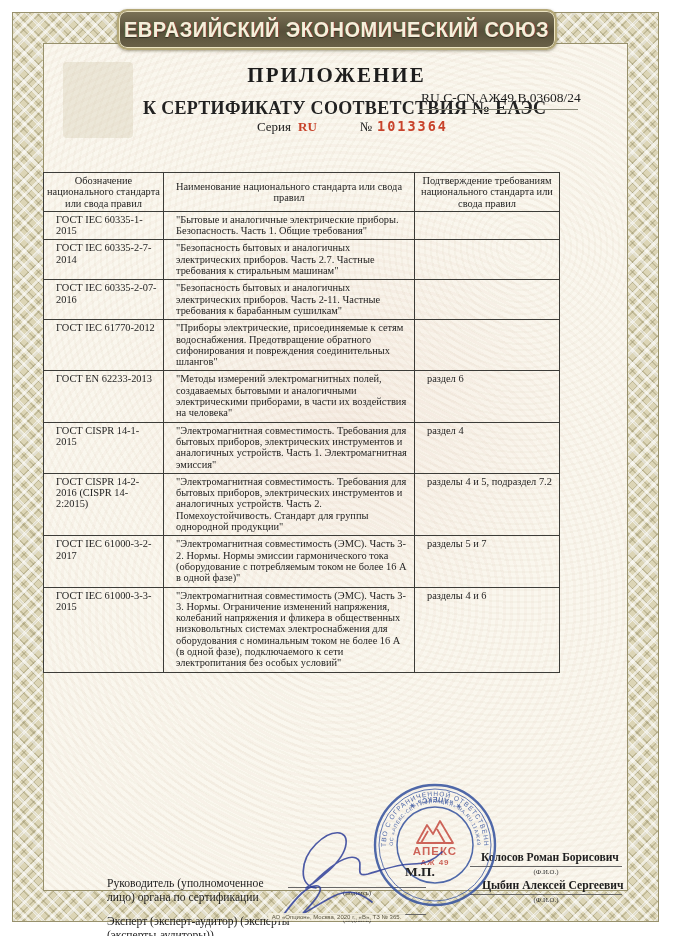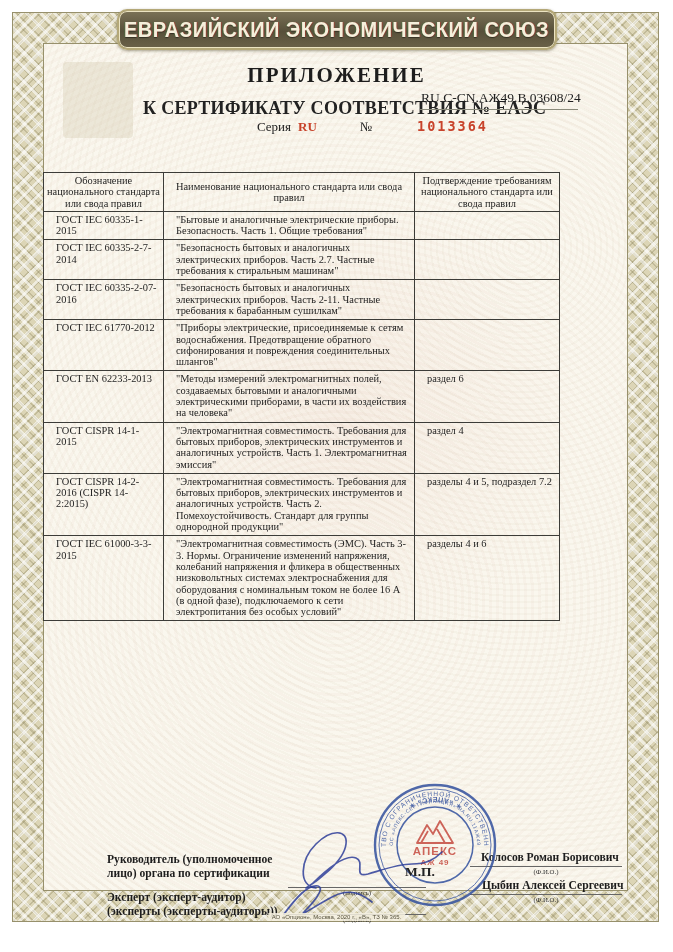--- a/index.html
+++ b/index.html
@@ -33,31 +33,31 @@
   
   .title{position:absolute;left:0;right:0;top:63px;text-align:center;font-size:21px;font-weight:bold;
          letter-spacing:2px;color:#1d1d1d;}
   .cert-prefix{position:absolute;left:143px;top:98px;font-size:18px;font-weight:bold;letter-spacing:.3px;}
   .cert-number{position:absolute;left:421px;top:90px;font-size:13.5px;color:#1d1d1d;white-space:nowrap;}
   .cert-underline{position:absolute;left:420px;top:109px;width:158px;height:1px;background:#8a8a7a;}
   .series-label{position:absolute;left:257px;top:119px;font-size:13px;}
   .series-value{position:absolute;left:298px;top:119px;font-size:13px;font-weight:bold;color:#c8432b;}
   .num-sign{position:absolute;left:360px;top:119px;font-size:13px;}
   .num-value{position:absolute;left:377px;top:118px;font-family:"DejaVu Sans Mono",monospace;
-         font-size:13.5px;font-weight:bold;letter-spacing:2px;color:#c8432b;margin-left:40px;}
+         font-size:13.5px;font-weight:bold;letter-spacing:2px;color:#c8432b;}
   .note{position:absolute;left:0;right:0;top:144px;text-align:center;font-size:10.6px;line-height:11.8px;color:#1f1f1f;}
   
   table.std{position:absolute;left:43px;top:172px;width:516px;border-collapse:collapse;
          font-size:10.4px;line-height:11.3px;color:#1f1f1f;table-layout:fixed;}
   table.std th,table.std td{border:1px solid #3c3c38;vertical-align:top;padding:2px 4px 3px 12px;
          font-weight:normal;word-wrap:break-word;}
   table.std th{text-align:center;vertical-align:middle;height:33px;padding:2px 3px;}
   col.c1{width:120px;}col.c2{width:251px;}col.c3{width:145px;}
   
-  .role{position:absolute;font-size:11.6px;font-weight:bold;line-height:13.5px;color:#1d1d1d;width:185px;}
+  .role{position:absolute;font-size:11.6px;font-weight:normal;line-height:13.5px;color:#1d1d1d;width:185px;margin-top:24px;}
   .sigline{position:absolute;width:138px;border-top:1px solid #666;}
   .caption{position:absolute;font-size:6.8px;color:#333;width:138px;text-align:center;}
   .mp{position:absolute;left:405px;top:864px;font-size:13.5px;font-weight:bold;z-index:6;}
   .fio-name{position:absolute;font-size:11.6px;font-weight:bold;color:#1d1d1d;white-space:nowrap;}
   .fioline{position:absolute;width:152px;border-top:1px solid #666;}
   .fio-cap{position:absolute;font-size:6.8px;color:#333;width:152px;text-align:center;}
   .sig-svg{position:absolute;z-index:4;}
   .stamp{position:absolute;left:371px;top:781px;z-index:3;opacity:.85;}
   .imprint{position:absolute;left:50%;top:913px;transform:translateX(-50%);font-size:6px;
         font-family:"Liberation Sans",sans-serif;color:#55503c;background:rgba(244,240,224,.85);
@@ -127,20 +127,25 @@
         </tr>
       <tr>
           <td>ГОСТ CISPR 14-1-2015</td>
           <td>"Электромагнитная совместимость. Требования для бытовых приборов, электрических инструментов и аналогичных устройств. Часть 1. Электромагнитная эмиссия"</td>
           <td>раздел 4</td>
         </tr>
       <tr>
           <td>ГОСТ CISPR 14-2-2016 (CISPR 14-2:2015)</td>
           <td>"Электромагнитная совместимость. Требования для бытовых приборов, электрических инструментов и аналогичных устройств. Часть 2. Помехоустойчивость. Стандарт для группы однородной продукции"</td>
           <td>разделы 4 и 5, подраздел 7.2</td>
+        </tr>
+      <tr>
+          <td>ГОСТ IEC 61000-3-2-2017</td>
+          <td>"Электромагнитная совместимость (ЭМС). Часть 3-2. Нормы. Нормы эмиссии гармонического тока (оборудование с потребляемым током не более 16 А в одной фазе)"</td>
+          <td>разделы 5 и 7</td>
         </tr>
       <tr>
           <td>ГОСТ IEC 61000-3-3-2015</td>
           <td>"Электромагнитная совместимость (ЭМС). Часть 3-3. Нормы. Ограничение изменений напряжения, колебаний напряжения и фликера в общественных низковольтных системах электроснабжения для оборудования с номинальным током не более 16 А (в одной фазе), подключаемого к сети электропитания без особых условий"</td>
           <td>разделы 4 и 6</td>
         </tr>
     </tbody>
   </table>
 
   <div class="role" style="left:107px;top:853px;">Руководитель (уполномоченное лицо) органа по сертификации</div>

